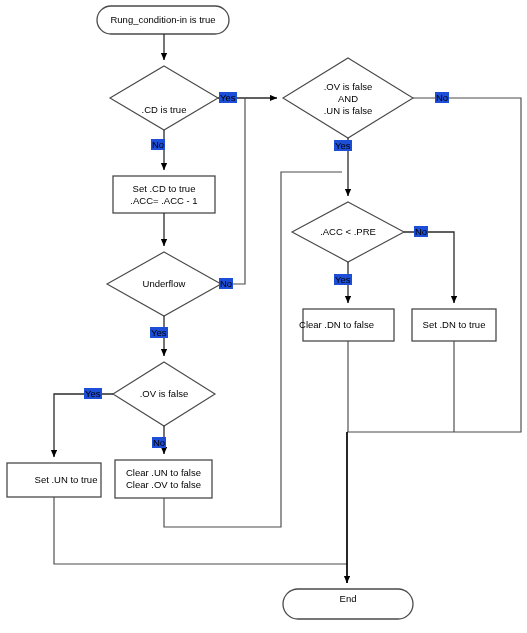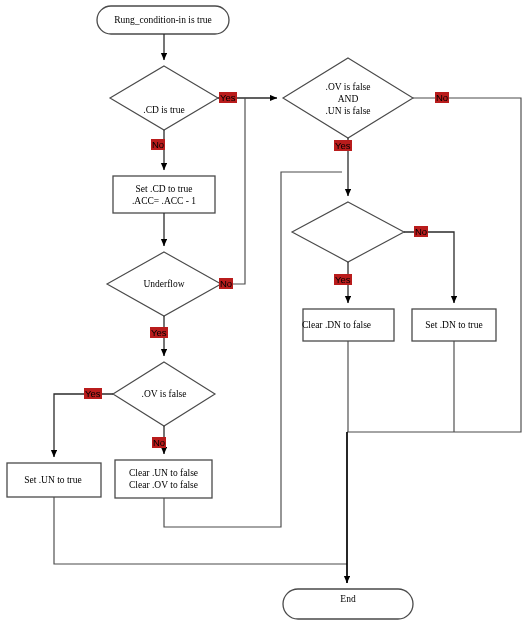--- a/index.html
+++ b/index.html
@@ -27,27 +27,26 @@
     flex-direction:column;
     align-items:center;
     justify-content:center;
     text-align:center;
     font-size:9.5px;
     color:#000000;
     line-height:12px;
     letter-spacing:0px;
     pointer-events:none;
     white-space:nowrap;
-    font-family:Liberation Serif, serif;
   }
   .edge-label{
     position:absolute;
     font-size:9.5px;
     color:#000000;
-    background:#b91c1c;
+    background:#1d4ed8;
     padding:0 1px;
     line-height:11px;
     white-space:nowrap;
     text-align:right;
   }
 </style>
 </head>
 <body>
 
 <div id="canvas">
@@ -136,35 +135,38 @@
   </div>
 
   <div class="shape-text" style="left:110px;top:270px;width:108px;height:28px;">
     <span>Underflow</span>
   </div>
 
   <div class="shape-text" style="left:113px;top:380px;width:102px;height:28px;">
     <span>.OV is false</span>
   </div>
 
-  <div class="shape-text" style="left:6px;top:463px;width:94px;height:34px;">
+  <div class="shape-text" style="left:19px;top:463px;width:94px;height:34px;">
     <span>Set .UN to true</span>
   </div>
 
   <div class="shape-text" style="left:115px;top:460px;width:97px;height:38px;">
     <span>Clear .UN to false</span>
     <span>Clear .OV to false</span>
   </div>
 
   <div class="shape-text" style="left:291px;top:80px;width:114px;height:38px;">
     <span>.OV is false</span>
     <span>AND</span>
     <span>.UN is false</span>
   </div>
 
+  <div class="shape-text" style="left:294px;top:218px;width:108px;height:28px;">
+    <span>.ACC &lt; .PRE</span>
+  </div>
 
   <div class="shape-text" style="left:303px;top:309px;width:67px;height:32px;">
     <span>Clear .DN to false</span>
   </div>
 
   <div class="shape-text" style="left:412px;top:309px;width:84px;height:32px;text-align:right;">
     <span>Set .DN to true</span>
   </div>
 
   <div class="shape-text" style="left:283px;top:589px;width:130px;height:19px;">

